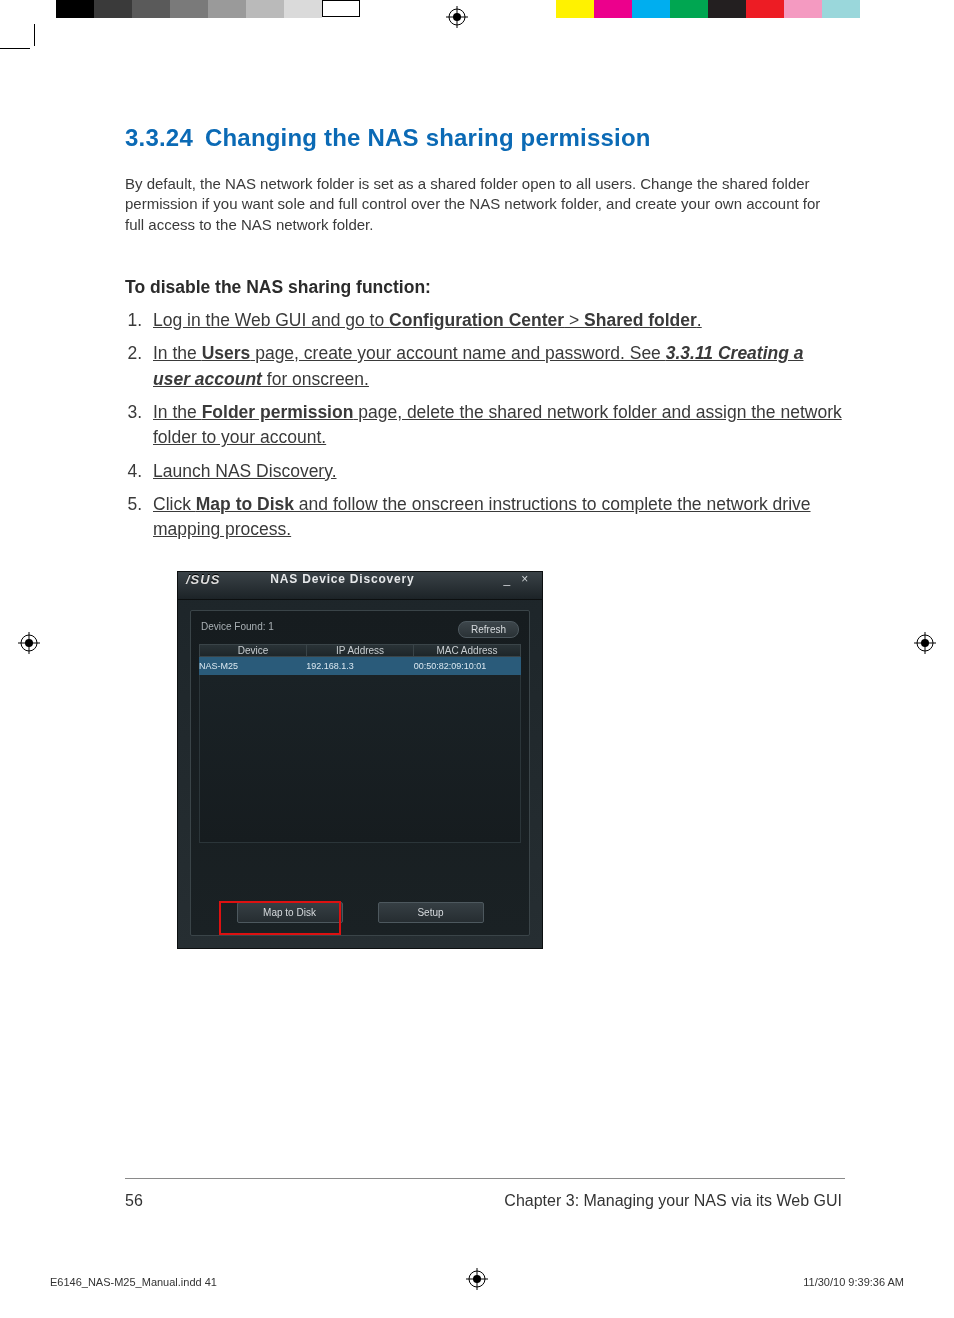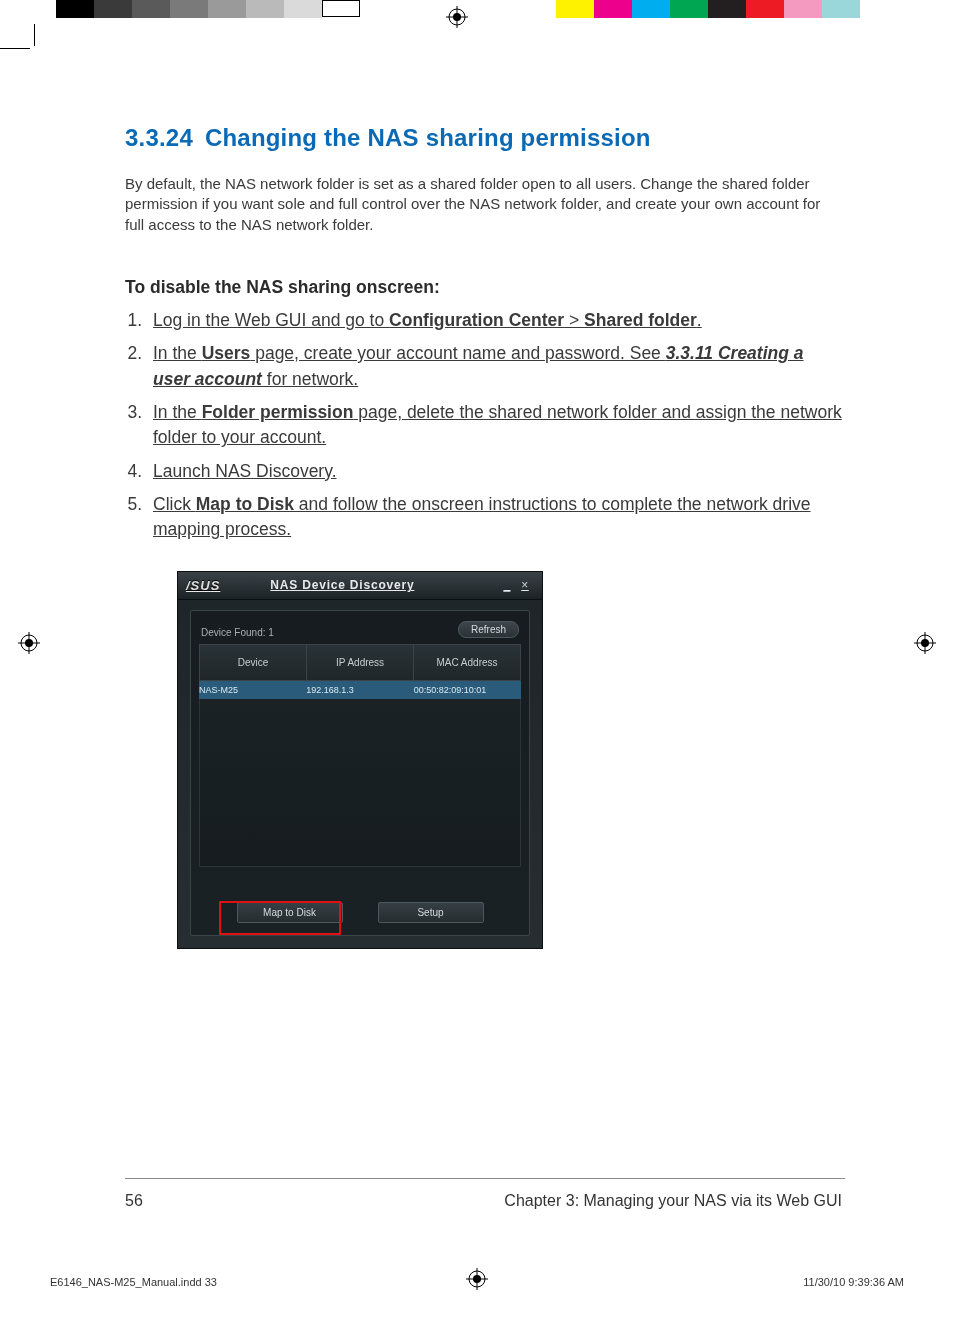--- a/index.html
+++ b/index.html
@@ -20,29 +20,29 @@
   .intro { margin-top: 22px; font-size: 15px; line-height: 1.35; color: #3a3a3a; max-width: 700px; }
   .subhead { margin-top: 42px; font-weight: 700; font-size: 17.5px; color: #2b2b2b; }
   ol.steps { margin-top: 10px; padding-left: 22px; font-size: 17.5px; line-height: 1.45; color: #3a3a3a; text-decoration: underline; }
   ol.steps li { margin-bottom: 8px; padding-left: 6px; }
   ol.steps b { font-weight: 700; }
   ol.steps .xref { font-weight: 700; font-style: italic; }
 
   
   .shot-wrap { margin-top: 28px; margin-left: 52px; width: 366px; height: 378px; position: relative; }
   .shot { width: 366px; height: 378px; background: linear-gradient(180deg, #1d2529 0%, #262e32 100%); border: 1px solid #0c0f10; position: relative; font-family: Tahoma, Arial, sans-serif; }
-  .titlebar { height: 28px; background: linear-gradient(180deg, #3a4247 0%, #1c2327 100%); display: flex; align-items: center; padding: 0 8px; color: #e6e8ea; font-size: 12px; letter-spacing: 0.5px; border-bottom: 1px solid #0c0f10; text-decoration: underline; }
+  .titlebar { height: 28px; background: linear-gradient(180deg, #3a4247 0%, #1c2327 100%); display: flex; padding: 0 8px; color: #e6e8ea; font-size: 12px; letter-spacing: 0.5px; border-bottom: 1px solid #0c0f10; }
   .titlebar .brand { font-style: italic; font-weight: 700; font-size: 13px; letter-spacing: 1px; margin-right: 8px; color: #dedede; text-shadow: 0 -1px 0 #000; }
   .titlebar .title { flex: 1; font-size: 12px; font-weight: 600; letter-spacing: 0.8px; margin-left: 42px; }
   .titlebar .wbtn { width: 18px; text-align: center; color: #cfd3d6; font-size: 12px; cursor: default; }
   .inner { position: absolute; left: 12px; right: 12px; top: 38px; bottom: 12px; background: linear-gradient(180deg, #161c1f 0%, #1a2124 100%); border: 1px solid #3a4448; border-radius: 2px; }
-  .found-row { display: flex; align-items: flex-end; justify-content: space-between; padding: 10px 10px 6px 10px; color: #a9b0b4; font-size: 10px; }
+  .found-row { display: flex; align-items: flex-start; justify-content: space-between; padding: 10px 10px 6px 10px; color: #a9b0b4; font-size: 10px; }
   .btn { background: linear-gradient(180deg, #3d464b 0%, #2a3236 100%); border: 1px solid #4d585e; color: #d6dadd; font-size: 10px; padding: 2px 12px; border-radius: 8px; cursor: default; min-width: 60px; text-align: center; }
   .thead { display: flex; margin: 0 8px; }
-  .thead div { flex: 1; text-align: center; font-size: 10px; color: #c8cdd0; padding: 12px 0; background: linear-gradient(180deg, #2a3337 0%, #1e2629 100%); border: 1px solid #3a4448; border-left: none; }
+  .thead div { flex: 1; text-align: center; font-size: 10px; color: #c8cdd0; padding: 0 0; background: linear-gradient(180deg, #2a3337 0%, #1e2629 100%); border: 1px solid #3a4448; border-left: none; }
   .thead div:first-child { border-left: 1px solid #3a4448; }
   .trow { display: flex; margin: 0 8px; background: #2a5b7a; }
   .trow div { flex: 1; text-align: left; font-size: 9px; color: #dbe8f0; padding: 4px 0; white-space: nowrap; }
   .tbody-fill { margin: 0 8px; height: 168px; background: linear-gradient(180deg, #1a2226 0%, #161c1f 100%); border: 1px solid #2b3539; border-top: none; }
   .bottom-buttons { position: absolute; left: 0; right: 0; bottom: 12px; display: flex; justify-content: space-around; padding: 0 28px; }
   .bbtn { background: linear-gradient(180deg, #363f44 0%, #262d31 100%); border: 1px solid #4d585e; color: #d6dadd; font-size: 10px; padding: 4px 0; width: 106px; text-align: center; border-radius: 2px; }
   .red-box { position: absolute; border: 2px solid #d11; }
 
   
   .rule { position: absolute; left: 125px; width: 720px; top: 1178px; height: 1px; background: #8a8a8a; }
@@ -111,24 +111,24 @@
   </div>
 
   <div class="crop" style="top:48px;left:0;width:30px;height:1px"></div>
   <div class="crop" style="top:24px;left:34px;width:1px;height:22px"></div>
 
   <div class="content">
     <div class="heading">
       <span class="num">3.3.24</span><span>Changing the NAS sharing permission</span>
     </div>
     <p class="intro">By default, the NAS network folder is set as a shared folder open to all users. Change the shared folder permission if you want sole and full control over the NAS network folder, and create your own account for full access to the NAS network folder.</p>
-    <p class="subhead">To disable the NAS sharing onscreen:</p>
+    <p class="subhead">To disable the NAS sharing function:</p>
     <ol class="steps">
       <li><span>Log in the Web GUI and go to </span><b>Configuration Center</b><span> &gt; </span><b>Shared folder</b><span>.</span></li>
-      <li><span>In the </span><b>Users</b><span> page, create your account name and password. See </span><span class="xref">3.3.11 Creating a user account</span><span> for network.</span></li>
+      <li><span>In the </span><b>Users</b><span> page, create your account name and password. See </span><span class="xref">3.3.11 Creating a user account</span><span> for onscreen.</span></li>
       <li><span>In the </span><b>Folder permission</b><span> page, delete the shared network folder and assign the network folder to your account.</span></li>
       <li> Launch NAS Discovery.</li>
       <li><span>Click </span><b>Map to Disk</b><span> and follow the onscreen instructions to complete the network drive mapping process.</span></li>
     </ol>
 
     <div class="shot-wrap">
       <div class="shot">
         <div class="titlebar">
           <span class="brand">/SUS</span>
           <span class="title">NAS Device Discovery</span>
@@ -157,15 +157,15 @@
           </div>
         </div>
       </div>
       <div class="red-box" style="left:42px;bottom:14px;width:122px;height:34px"></div>
     </div>
   </div>
 
   <div class="rule"></div>
   <div class="pagenum">56</div>
   <div class="chapter">Chapter 3: Managing your NAS via its Web GUI</div>
-  <div class="slug-left">E6146_NAS-M25_Manual.indd   33</div>
+  <div class="slug-left">E6146_NAS-M25_Manual.indd   41</div>
   <div class="slug-right">11/30/10   9:39:36 AM</div>
 </div>
 
 </body></html>

